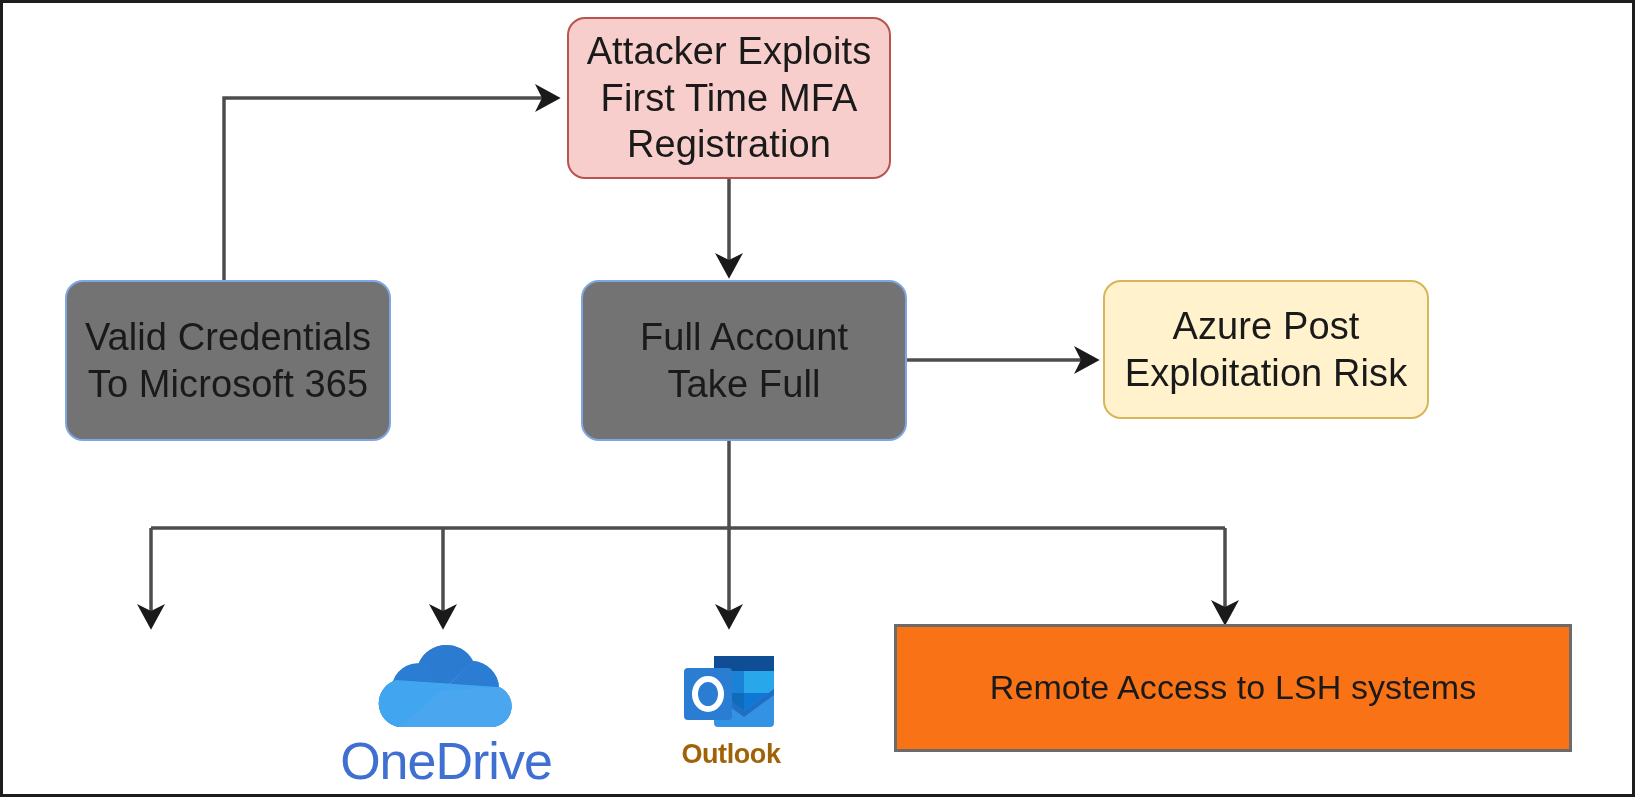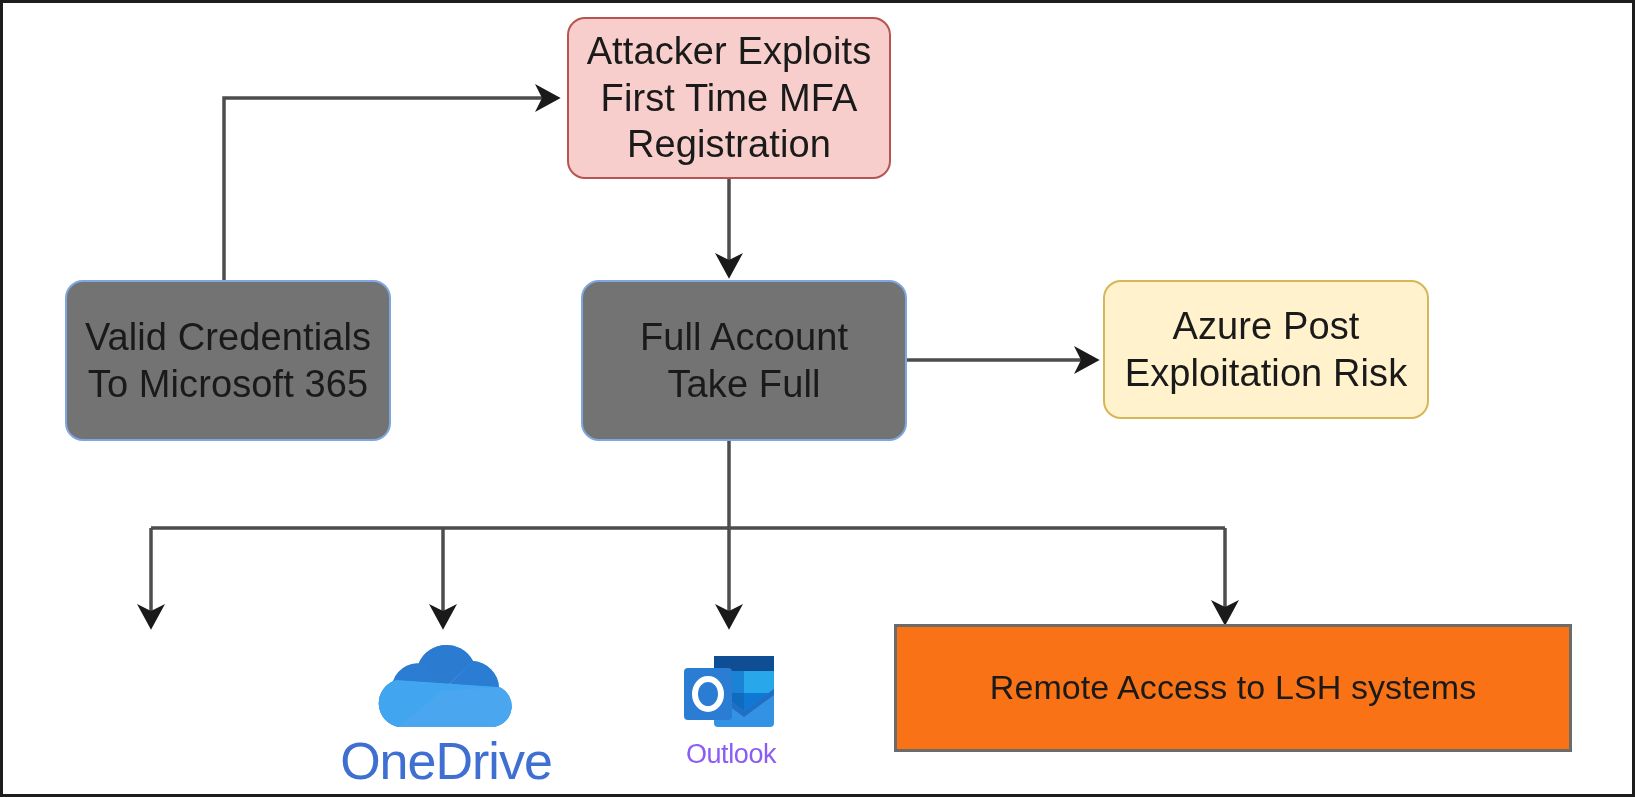--- a/index.html
+++ b/index.html
@@ -69,21 +69,21 @@
     justify-content: flex-start;
   }
   .app-label {
     font-size: 30px;
     letter-spacing: -0.4px;
     margin-top: 2px;
     white-space: nowrap;
   }
   .teams-label { color: #7b83d4; font-size: 31px; }
   .onedrive-label { color: #3f6fd1; font-size: 52px; letter-spacing: -1px; }
-  .outlook-label { color: #8b5cf6; font-size: 27px; }
+  .outlook-label { color: #a16207; font-size: 27px; font-weight: bold; }
   .logo-svg { display: block; }
 </style>
 </head>
 <body>
 
 <div id="canvas">
 
   <svg id="edges" viewBox="0 0 1635 797" width="1635" height="797" xmlns="http://www.w3.org/2000/svg">
     <defs>
       <marker id="arrow" viewBox="0 0 12 12" refX="9" refY="6" markerWidth="8" markerHeight="8" orient="auto-start-reverse">

